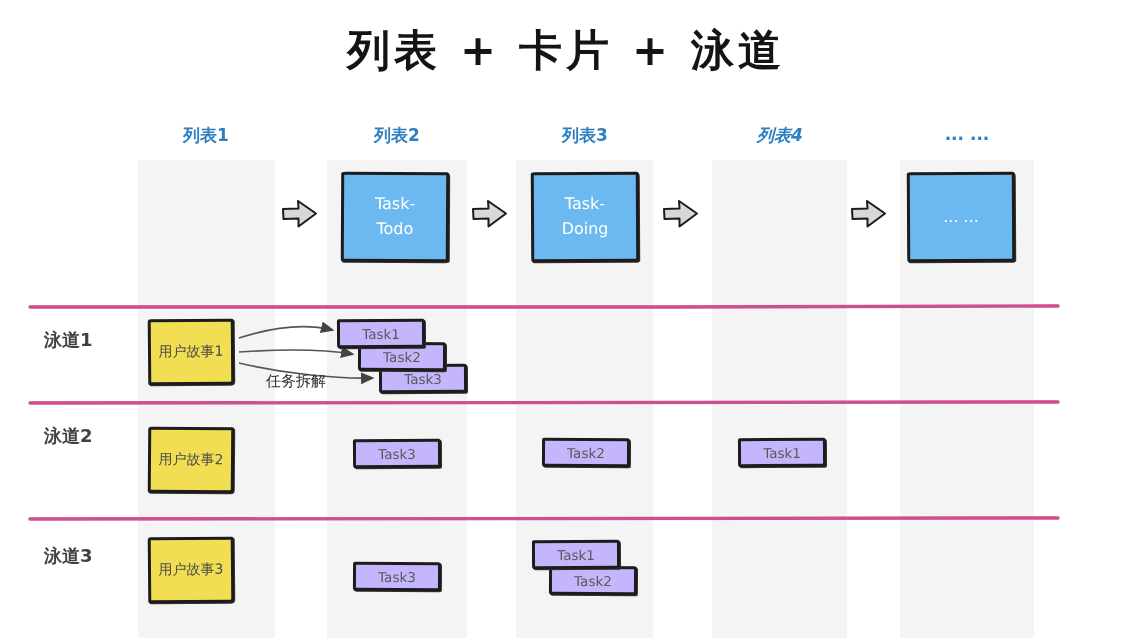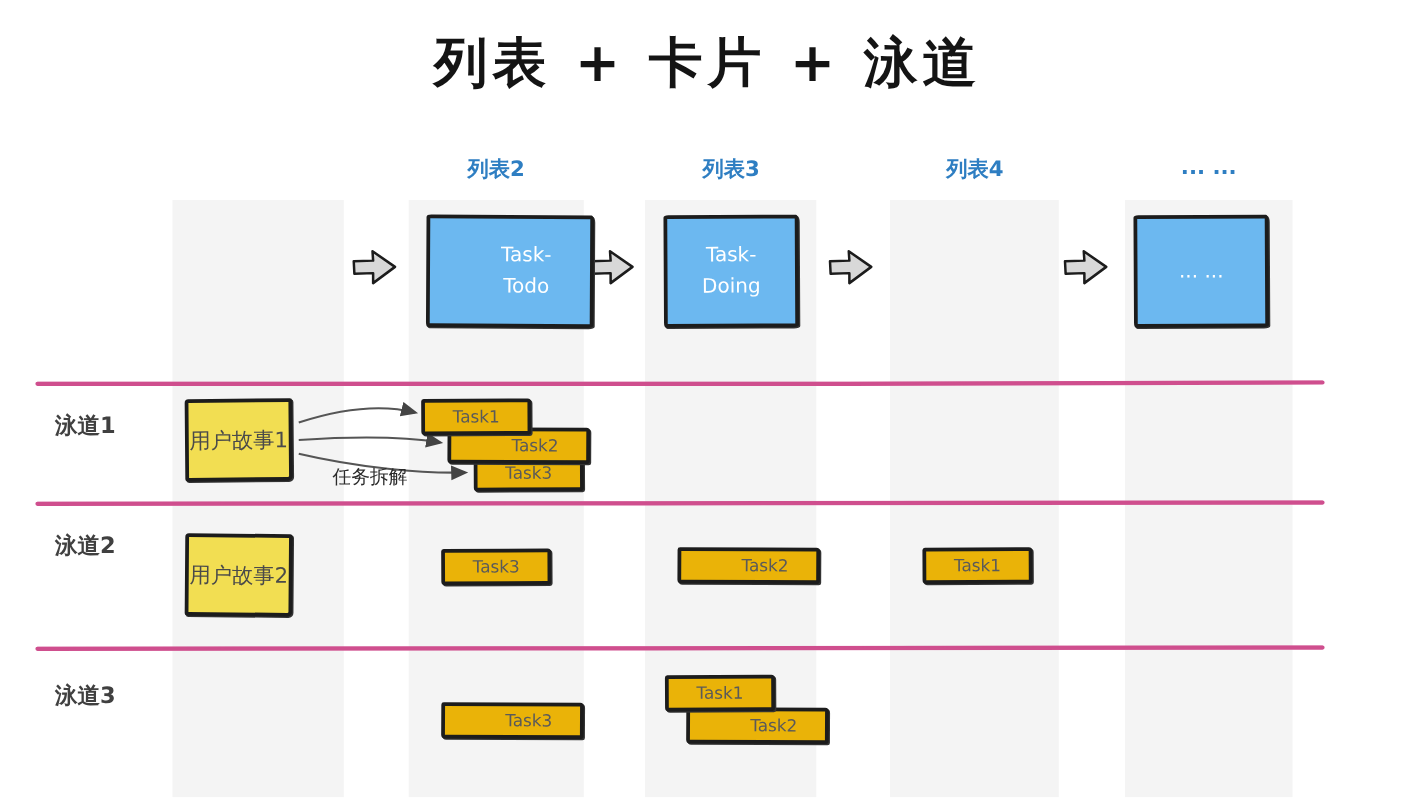--- a/index.html
+++ b/index.html
@@ -28,51 +28,52 @@
   }
   .bluecard .txt{width:66px;overflow-wrap:break-word;}
   .flow-arrow{position:absolute;top:198px;width:38px;height:32px;z-index:8;}
   .lane-label{
     position:absolute;left:44px;font-size:18px;font-weight:700;color:#404040;z-index:6;
   }
   .sticky{
     position:absolute;width:80px;height:60px;background:#F2DE52;
     border:3px solid #1c1c1c;border-radius:3px 2px 4px 2px;
     display:flex;align-items:center;justify-content:center;
-    font-size:17px;color:#4a4a4a;z-index:10;box-shadow:1px 1px 0 #333;
+    font-size:14px;color:#4a4a4a;z-index:10;box-shadow:1px 1px 0 #333;
   }
   .task{
-    position:absolute;width:82px;height:23px;background:#eab308;
+    position:absolute;width:82px;height:23px;background:#c4b5fd;
     border:3px solid #1c1c1c;border-radius:2px 3px 2px 3px;
     display:flex;align-items:center;justify-content:center;
     font-size:13.5px;color:#5a5a5a;box-shadow:1px 1px 0 #333;
   }
   .annotation{
     position:absolute;left:266px;top:372px;font-size:15px;color:#2b2b2b;z-index:7;
   }
   .overlay{position:absolute;left:0;top:0;z-index:4;pointer-events:none;}
   .r-n1{transform:rotate(-0.5deg);} .r-p1{transform:rotate(0.45deg);}
-  .r-n2{transform:rotate(-0.3deg);} .r-p2{transform:rotate(0.3deg);padding-left:26px;}
+  .r-n2{transform:rotate(-0.3deg);} .r-p2{transform:rotate(0.3deg);}
 </style>
 </head>
 <body>
 
 <div class="canvas">
 
   <div class="title">列表 + 卡片 + 泳道</div>
 
   <div class="strip" style="left:138px;width:137px;"></div>
   <div class="strip" style="left:327px;width:140px;"></div>
   <div class="strip" style="left:516px;width:137px;"></div>
   <div class="strip" style="left:712px;width:135px;"></div>
   <div class="strip" style="left:900px;width:134px;"></div>
 
+  <div class="hdr" style="left:136px;">列表1</div>
   <div class="hdr" style="left:327px;">列表2</div>
   <div class="hdr" style="left:515px;">列表3</div>
-  <div class="hdr" style="left:710px;">列表4</div>
+  <div class="hdr" style="left:710px;font-style:italic;">列表4</div>
   <div class="hdr" style="left:897px;">... ...</div>
 
   <svg class="overlay" width="1132" height="638" viewBox="0 0 1132 638">
     <g stroke="#CF4F8E" fill="none" stroke-linecap="round">
       <path d="M30,307 C300,304.5 720,309 1058,306" stroke-width="3.4"></path>
       <path d="M30,306 C300,303.5 720,308 1058,305" stroke-width="1.2" opacity="0.55"></path>
       <path d="M30,403 C340,400.5 760,405 1058,402" stroke-width="3.4"></path>
       <path d="M30,402 C340,399.5 760,404 1058,401" stroke-width="1.2" opacity="0.55"></path>
       <path d="M30,519 C340,516.5 760,521 1058,518" stroke-width="3.4"></path>
       <path d="M30,518 C340,515.5 760,520 1058,517" stroke-width="1.2" opacity="0.55"></path>
@@ -128,17 +129,18 @@
   <div class="task r-n2" style="left:337px;top:319px;z-index:13;">Task1</div>
   <div class="task r-p2" style="left:358px;top:342px;z-index:12;">Task2</div>
   <div class="task r-n2" style="left:379px;top:364px;z-index:11;">Task3</div>
   <div class="annotation">任务拆解</div>
 
   <div class="sticky r-p1" style="left:148px;top:427px;">用户故事2</div>
   <div class="task r-n2" style="left:353px;top:439px;z-index:10;">Task3</div>
   <div class="task r-p2" style="left:542px;top:438px;z-index:10;">Task2</div>
   <div class="task r-n2" style="left:738px;top:438px;z-index:10;">Task1</div>
 
+  <div class="sticky r-n1" style="left:148px;top:537px;">用户故事3</div>
   <div class="task r-p2" style="left:353px;top:562px;z-index:10;">Task3</div>
   <div class="task r-n2" style="left:532px;top:540px;z-index:12;">Task1</div>
   <div class="task r-p2" style="left:549px;top:566px;z-index:11;">Task2</div>
 
 </div>
 
 </body></html>

